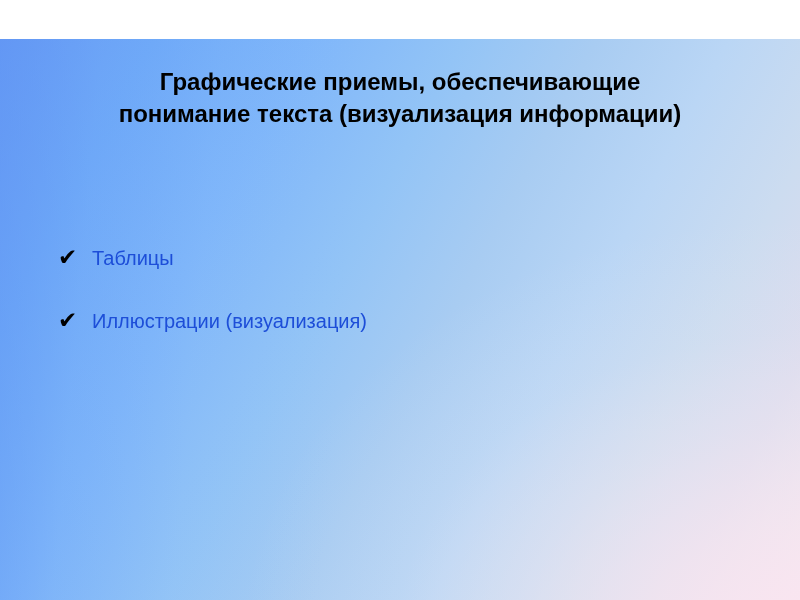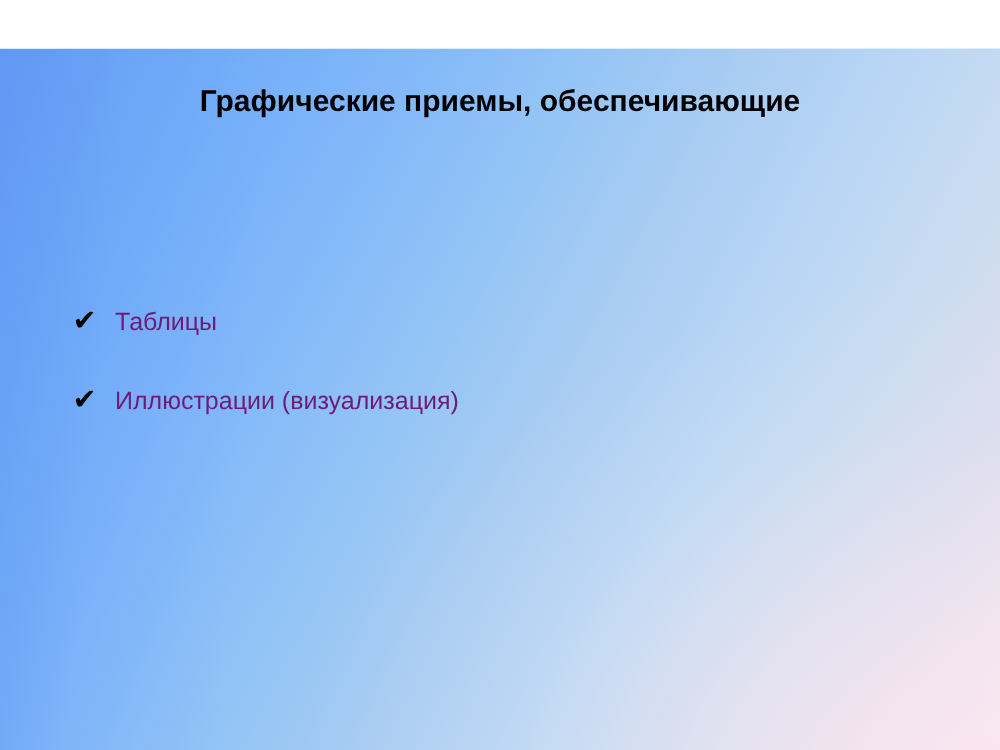--- a/index.html
+++ b/index.html
@@ -113,40 +113,41 @@
     width: 34px;
     color: #000000;
     font-family: "DejaVu Sans", sans-serif;
     font-size: 23px;
     font-weight: bold;
     line-height: 30px;
   }
 
   .bullet-text {
     flex: 1 1 auto;
-    color: #701a75;
+    color: #1d4ed8;
     font-size: 20px;
     font-weight: normal;
     line-height: 30px;
     white-space: nowrap;
   }
 </style>
 </head>
 <body>
 
 <div id="slide">
 
   <div id="slide-background"></div>
   <div id="slide-background-bloom"></div>
   <div id="slide-background-edge"></div>
 
   <div id="slide-content">
 
     <div id="title-block">
       <span class="title-line">Графические приемы, обеспечивающие</span>
+      <span class="title-line">понимание текста (визуализация информации)</span>
     </div>
 
     <div id="bullet-list">
 
       <div class="bullet-row">
         <span class="bullet-marker">✔</span>
         <span class="bullet-text">Таблицы</span>
       </div>
 
       <div class="bullet-row">

